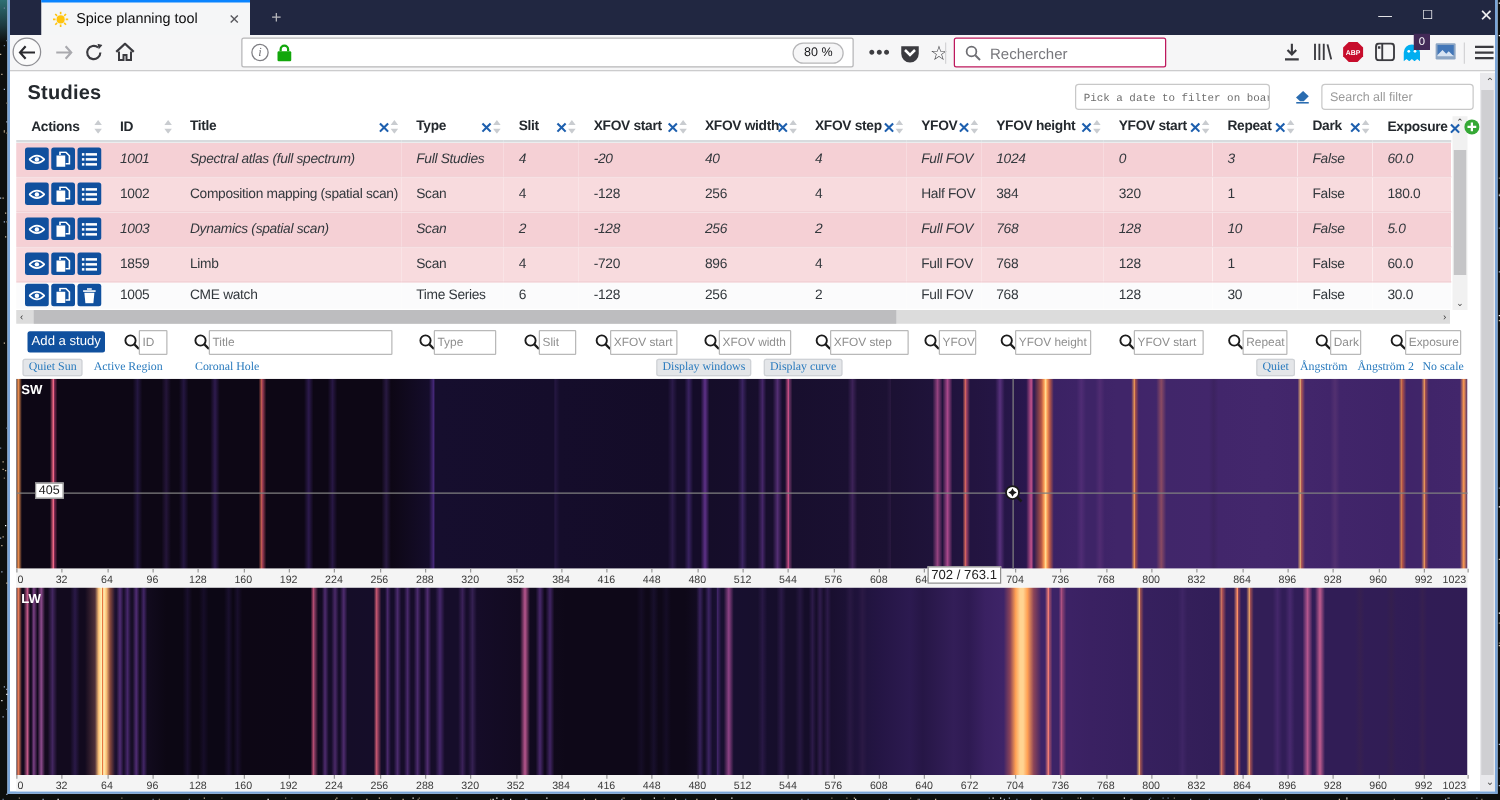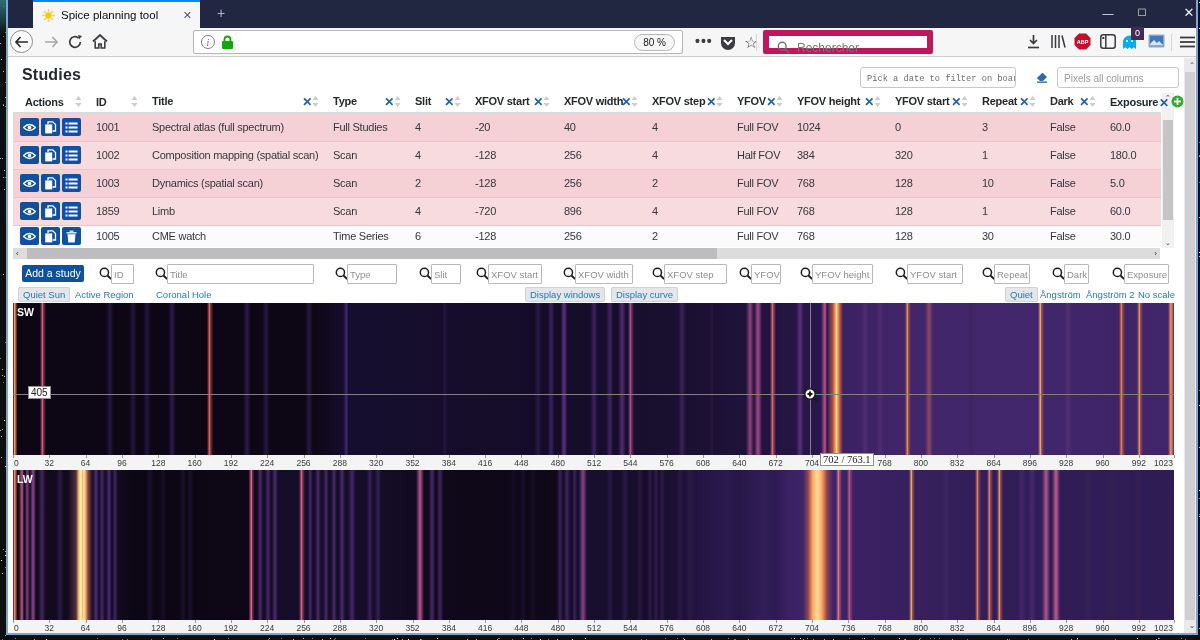--- a/index.html
+++ b/index.html
@@ -17,54 +17,54 @@
 .winbtns span { position:absolute; top:0; width:20px; height:28px; text-align:center; font-size:11px; line-height:26px; color:#f0f0f2; }
 .toolbar { position:absolute; left:0; top:28px; width:100%; height:29px; background:#f6f6f7; border-bottom:1px solid #cccccd; }
 .backbtn { position:absolute; left:2px; top:2px; width:23px; height:23px; border:1px solid #8e8e93; border-radius:50%; background:#fbfbfb; color:#1a1a1e; text-align:center; line-height:21px; font-size:15px; }
 .tbicon { position:absolute; top:5px; font-size:14px; color:#3e3e42; }
 .urlbar { position:absolute; left:185px; top:2px; width:490px; height:24px; background:#fff; border:1px solid #b6b6b8; border-radius:2px; font-size:12px; }
 .urlbar .info { position:absolute; left:7px; top:4px; width:14px; height:14px; border:1px solid #7e7e83; border-radius:50%; color:#6e6e73; font-size:10px; line-height:13px; text-align:center; font-style:italic; font-family:"Liberation Serif",serif;}
 .urlbar .lock { position:absolute; left:27px; top:4px; }
 .urlbar .url { position:absolute; left:48px; top:4.5px; color:#6a6a6e; white-space:nowrap; }
 .urlbar .url b { color:#18181b; font-weight:bold; }
 .zoompill { position:absolute; right:7px; top:3px; border:1px solid #b6b6b8; border-radius:9px; background:#f6f6f7; font-size:10px; color:#18181b; padding:2px 8px; }
-.searchbar { position:absolute; left:755px; top:2px; width:170px; height:24px; background:#fff; border:6px solid #be185d; border-radius:2px; }
+.searchbar { position:absolute; left:755px; top:2px; width:170px; height:24px; background:#fff; border:1px solid #be185d; border-radius:2px; }
 .searchbar .ph { position:absolute; left:28px; top:5px; font-size:12px; color:#77777c; }
 .sep { position:absolute; top:6px; width:1px; height:17px; background:#d4d4d6; }
 
 .page { position:absolute; left:0; top:58px; width:1188px; height:575px; background:#fff; overflow:hidden; }
 .pagescroll { position:absolute; right:0px; top:0; width:12px; height:575px; background:#e9e9ec; }
 .pagescroll .thumb { position:absolute; left:1px; top:14px; width:10px; height:548px; background:#cfcfd2; }
 .pagescroll .ar { position:absolute; left:0; width:16px; text-align:center; font-size:8px; color:#505050; }
 h1.studies { position:absolute; left:14px; top:8px; font-size:16px; font-weight:700; color:#24292e; letter-spacing:0.2px;}
 .inp { position:absolute; border:1px solid #c8c8c8; border-radius:3px; background:#fff; color:#8a8a8a; }
 .pickdate { left:852px; top:9px; width:156px; height:21px; font-size:8.7px; padding:6px 6px 0; color:#6e6e6e; white-space:nowrap; overflow:hidden;font-family:Liberation Mono, monospace;}
 .searchall { left:1049px; top:9px; width:122px; height:21px; font-size:10px; padding:5px 6px 0; color:#9a9a9a; white-space:nowrap; overflow:hidden;}
 table.grid { position:absolute; left:5px; top:34px; border-collapse:collapse; table-layout:fixed; width:1148px; font-size:11px; letter-spacing:-0.25px; color:#33383d; }
 table.grid th { font-weight:700; color:#24292e; text-align:left; padding:0 0 0 4px; height:21px; border-bottom:2px solid #d8dbde; white-space:nowrap; font-size:11px; }
 table.grid td { padding:0 0 0 4px; height:28px; white-space:nowrap; overflow:hidden;}
-tr.r1 td { background:#f5d0d5; border-bottom:1px solid #eec3c9;}
+tr.r1 td { background:#f5d0d5; border-bottom:1px solid #eec3c9;font-style:italic;}
 tr.r2 td { background:#f8dbde; border-bottom:1px solid #eec3c9;}
 tr.r5 td { background:#fbfbfc; height:22px; }
 .xico { color:#1d5fae; font-weight:700; font-size:12px; }
 .btn-a { display:inline-block; width:19px; height:18px; background:#10509e; border-radius:2px; margin-right:2px; position:relative; vertical-align:middle;}
 .hscroll { position:absolute; left:5px; top:190px; width:1147px; height:11px; background:#dcdcdc; }
 .hscroll .thumb { position:absolute; left:14px; top:0px; width:690px; height:11px; background:#bdbdbf; }
 .hscroll .al { position:absolute; left:3px; top:1px; font-size:8px; color:#333; }
 .hscroll .arr { position:absolute; right:3px; top:1px; font-size:8px; color:#333; }
 .vscroll { position:absolute; left:1154px; top:35px; width:12px; height:155px; background:#f1f1f1; }
 .vscroll .thumb { position:absolute; left:1px; top:27px; width:10px; height:100px; background:#c5c5c7; }
 .vscroll .ar { position:absolute; left:0; width:12px; text-align:center; font-size:7px; color:#444; }
 
 .addstudy { position:absolute; left:14px; top:207px; width:62px; height:17px; background:#10509e; color:#fff; font-size:10.5px; text-align:center; line-height:17px; border-radius:2px; }
 .filt { position:absolute; top:206px; height:20px; }
 .mag { position:absolute; top:0px; font-size:12px; color:#222; font-weight:700;}
 .fin { position:absolute; top:0; height:20px; border:1px solid #b9b9b9; background:#fff; font-size:9.5px; color:#8e8e8e; padding:4px 2px 0; border-radius:1px; white-space:nowrap; overflow:hidden;}
 
-.lnk { position:absolute; top:231px; font-size:9.5px; color:#2779bd; }
+.lnk { position:absolute; top:231px; font-size:9.5px; color:#2779bd;font-family:Liberation Serif, serif; }
 .lnkbox { background:#e4e6e9; border:1px solid #cfd2d6; border-radius:2px; padding:1px 4px; }
 
 .spec { position:absolute; left:5px; width:1161px; }
 .spec svg { display:block; }
 .speclabel { position:absolute; left:4px; top:3px; color:#fff; font-size:10.5px; font-weight:700; }
 .axis { position:absolute; left:5px; width:1161px; height:15px; background:#f4f4f4; font-size:8.5px; color:#3a3a3a; }
 .axis i { position:absolute; top:0; width:1px; height:3px; background:#9a9a9a; }
 .axis b { position:absolute; top:3px; font-weight:400; transform:translateX(-50%); }
 .chline { position:absolute; background:#808080; }
 .chbox { position:absolute; background:#fff; border:1px solid #909090; color:#222; font-size:10px; padding:0px 2px; white-space:nowrap;}
@@ -179,21 +179,21 @@
       </svg>
  </div>
 
 <div class="page">
 <h1 class="studies">Studies</h1>
 <div class="inp pickdate" style="position:absolute;">Pick a date to filter on board studies</div>
 <svg style="position:absolute;left:1028px;top:14px;" width="12" height="11" viewBox="0 0 12 11">
         <path d="M4 9 L0.8 6 L6.5 0.8 L11 5 L7 9 z" fill="#2a6cb0"></path>
         <line x1="1" y1="10.2" x2="11" y2="10.2" stroke="#2a6cb0" stroke-width="1.4"></line>
       </svg>
-<div class="inp searchall" style="position:absolute;">Pixels all columns</div>
+<div class="inp searchall" style="position:absolute;">Search all filter</div>
 <table class="grid">
         <colgroup>
 <col style="width:71px">
 <col style="width:56px">
 <col style="width:181px">
 <col style="width:82px">
 <col style="width:60px">
 <col style="width:89px">
 <col style="width:88px">
 <col style="width:85px">
@@ -1083,20 +1083,20 @@
         <b style="left:1160.0px;transform:translateX(-100%);">1023</b>
       </div>
 <div class="chline" style="left:5px;top:336px;width:1161px;height:1px;"></div>
 <div class="chline" style="left:802px;top:245px;width:1px;height:152px;"></div>
 <svg style="position:absolute;left:796px;top:330px;" width="16" height="16" viewBox="0 0 16 16">
         <circle cx="6" cy="6" r="5.2" fill="#fff" stroke="#1a1a1a" stroke-width="1.4"></circle>
         <path d="M6 2.6 L7.2 4.8 L9.4 6 L7.2 7.2 L6 9.4 L4.8 7.2 L2.6 6 L4.8 4.8 z" fill="#1a1a1a"></path>
         <line x1="9.6" y1="9.6" x2="13.2" y2="13.2" stroke="#1a1a1a" stroke-width="2"></line>
       </svg>
 <div class="chbox" style="left:20px;top:328px;">405</div>
-<div class="chbox" style="left:812px;top:395px;font-size:10.5px;font-family:Liberation Serif, serif;">702 / 763.1</div>
+<div class="chbox" style="left:734px;top:395px;font-size:10.5px;">702 / 763.1</div>
 <div class="pagescroll">
         <span class="ar" style="top:3px;">⌃</span>
         <div class="thumb"></div>
         <span class="ar" style="bottom:3px;">⌄</span>
       </div>
 </div>
 </div>
 <div style="position:absolute;left:0;top:0;width:1px;height:1px;box-shadow:1199px 156px 0 #9fb3d0,4px 376px 0 #cbb89a,0px 358px 0 #6a7f9a,1199px 516px 0 #cbb89a,1199px 217px 0 #9fb3d0,1px 59px 0 #cbb89a,1199px 514px 0 #8a7f6a,1200px 50px 0 #ffffff,1200px 368px 0 #cbb89a,1199px 628px 0 #9fb3d0,1199px 405px 0 #ffffff,1199px 447px 0 #cbb89a,3px 104px 0 #8a7f6a,1px 436px 0 #cbb89a,1199px 256px 0 #cbb89a,1200px 135px 0 #8a7f6a,1200px 91px 0 #9fb3d0,1200px 476px 0 #8a7f6a,5px 635px 0 #9fb3d0,3px 549px 0 #9fb3d0,1200px 380px 0 #8a7f6a,1200px 619px 0 #cbb89a,1199px 490px 0 #ffffff,1199px 2px 0 #ffffff,5px 555px 0 #ffffff,5px 97px 0 #9fb3d0,3px 382px 0 #8a7f6a,1200px 153px 0 #9fb3d0,5px 466px 0 #cbb89a,5px 82px 0 #8a7f6a,1199px 614px 0 #6a7f9a,1200px 254px 0 #ffffff,2px 158px 0 #cbb89a,2px 375px 0 #cbb89a,0px 43px 0 #cbb89a,5px 177px 0 #8a7f6a,1199px 155px 0 #8a7f6a,4px 420px 0 #ffffff,2px 429px 0 #cbb89a,0px 158px 0 #9fb3d0,3px 177px 0 #9fb3d0,5px 32px 0 #6a7f9a,5px 106px 0 #8a7f6a,3px 105px 0 #cbb89a,1199px 182px 0 #6a7f9a,4px 189px 0 #cbb89a,1200px 36px 0 #6a7f9a,3px 36px 0 #6a7f9a,0px 430px 0 #9fb3d0,2px 369px 0 #cbb89a,1199px 595px 0 #9fb3d0,1199px 252px 0 #ffffff,3px 6px 0 #6a7f9a,5px 342px 0 #6a7f9a,1px 560px 0 #ffffff,1199px 390px 0 #6a7f9a,1200px 594px 0 #cbb89a,5px 567px 0 #6a7f9a,1px 457px 0 #9fb3d0,1200px 160px 0 #cbb89a,1199px 28px 0 #ffffff,1200px 103px 0 #8a7f6a,3px 71px 0 #9fb3d0,3px 274px 0 #cbb89a,2px 573px 0 #9fb3d0,1200px 497px 0 #8a7f6a,5px 551px 0 #9fb3d0,1199px 498px 0 #8a7f6a,4px 170px 0 #cbb89a,1199px 142px 0 #8a7f6a,420px 639px 0 #9fb3d0,268px 639px 0 #8a7f6a,394px 639px 0 #ffffff,421px 639px 0 #6a7f9a,397px 638px 0 #ffffff,214px 639px 0 #ffffff,46px 639px 0 #ffffff,874px 638px 0 #6a7f9a,1181px 638px 0 #6a7f9a,228px 638px 0 #8a7f6a,2px 639px 0 #6a7f9a,824px 639px 0 #9fb3d0,437px 638px 0 #ffffff,748px 639px 0 #cbb89a,864px 638px 0 #ffffff,800px 638px 0 #ffffff,665px 638px 0 #8a7f6a,813px 639px 0 #6a7f9a,683px 638px 0 #cbb89a,365px 638px 0 #6a7f9a,728px 638px 0 #8a7f6a,531px 638px 0 #8a7f6a,952px 639px 0 #9fb3d0,791px 638px 0 #6a7f9a,402px 639px 0 #9fb3d0,807px 638px 0 #9fb3d0,177px 638px 0 #8a7f6a,734px 639px 0 #8a7f6a,497px 639px 0 #9fb3d0,862px 638px 0 #8a7f6a,293px 639px 0 #cbb89a,1071px 639px 0 #cbb89a,934px 638px 0 #6a7f9a,557px 639px 0 #cbb89a,548px 639px 0 #6a7f9a,1185px 639px 0 #8a7f6a,735px 639px 0 #6a7f9a,512px 639px 0 #8a7f6a,1077px 639px 0 #8a7f6a,540px 639px 0 #ffffff,919px 639px 0 #9fb3d0,330px 638px 0 #ffffff,281px 638px 0 #6a7f9a,97px 638px 0 #8a7f6a,833px 639px 0 #cbb89a,498px 638px 0 #8a7f6a,499px 638px 0 #8a7f6a,467px 639px 0 #cbb89a,1028px 639px 0 #8a7f6a,572px 639px 0 #ffffff,904px 639px 0 #8a7f6a,646px 639px 0 #6a7f9a,1077px 638px 0 #ffffff,523px 638px 0 #ffffff,803px 639px 0 #9fb3d0,1009px 639px 0 #6a7f9a,641px 639px 0 #6a7f9a,677px 638px 0 #8a7f6a,163px 638px 0 #cbb89a,312px 638px 0 #8a7f6a,392px 639px 0 #8a7f6a,334px 639px 0 #8a7f6a,303px 638px 0 #cbb89a,899px 638px 0 #ffffff,269px 638px 0 #cbb89a,905px 639px 0 #9fb3d0,1007px 639px 0 #9fb3d0,151px 639px 0 #6a7f9a,1137px 638px 0 #ffffff,920px 638px 0 #6a7f9a,1156px 639px 0 #9fb3d0,1158px 638px 0 #cbb89a,1115px 639px 0 #8a7f6a,476px 639px 0 #cbb89a,711px 639px 0 #9fb3d0,122px 639px 0 #6a7f9a,967px 639px 0 #6a7f9a,939px 638px 0 #8a7f6a,794px 638px 0 #ffffff,15px 638px 0 #8a7f6a,127px 639px 0 #8a7f6a,849px 638px 0 #6a7f9a,1159px 638px 0 #6a7f9a,930px 638px 0 #6a7f9a,322px 639px 0 #cbb89a,335px 638px 0 #8a7f6a,684px 639px 0 #ffffff,34px 639px 0 #9fb3d0,585px 638px 0 #ffffff,408px 639px 0 #ffffff;"></div>
 </body></html>

